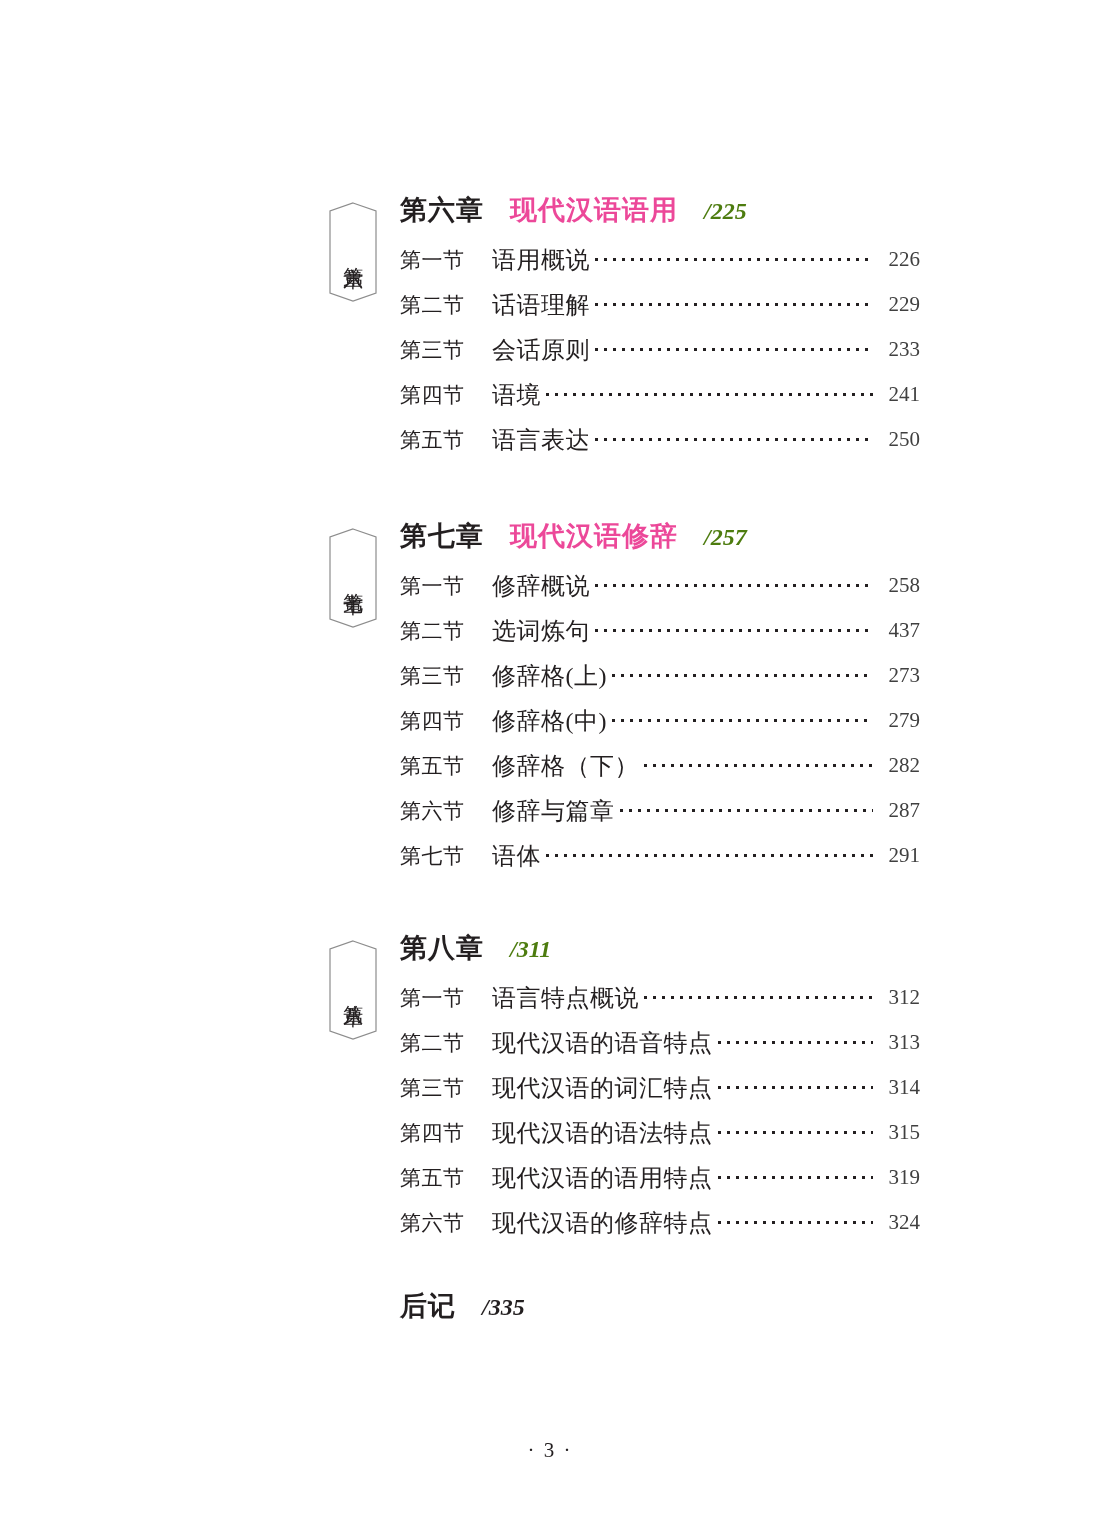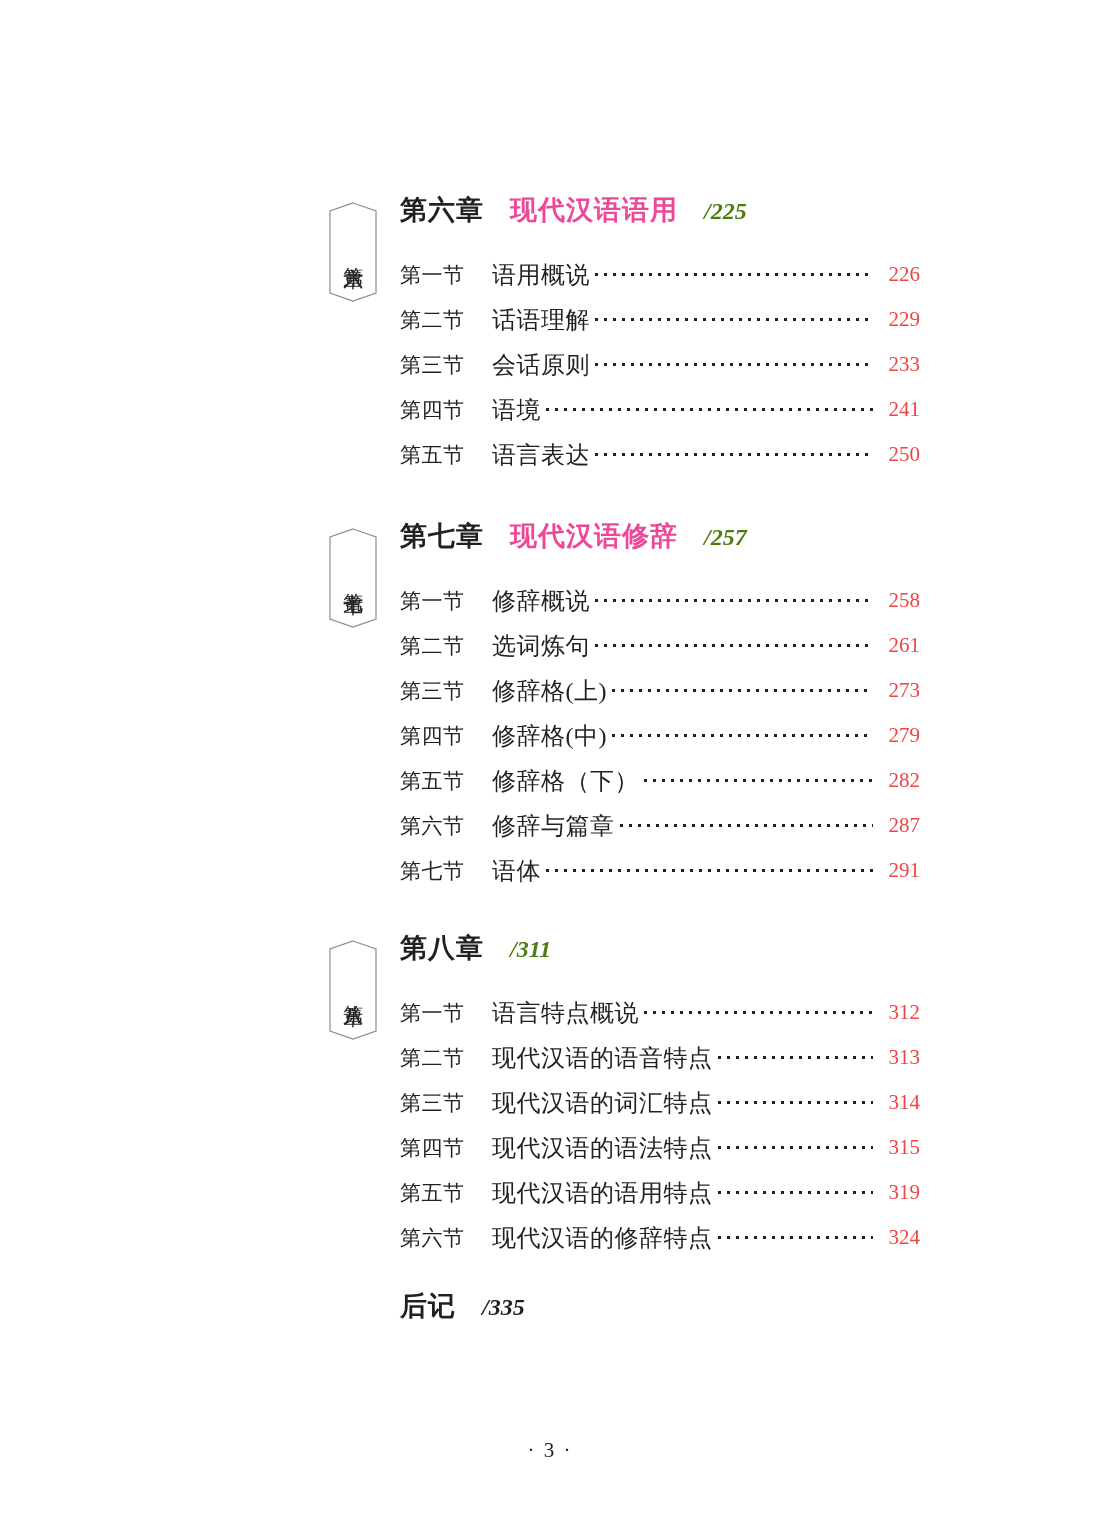--- a/index.html
+++ b/index.html
@@ -93,21 +93,21 @@
     font-style: italic;
     font-size: 24px;
     color: #4d7c0f;
     margin-left: 26px;
   }
 
   
   .sections {
     position: absolute;
     left: 400px;
-    top: 60px;
+    top: 45px;
     width: 520px;
   }
   .section-row {
     position: relative;
     height: 45px;
     display: flex;
     align-items: center;
     width: 520px;
   }
   .sec-num {
@@ -132,21 +132,21 @@
     position: relative;
     overflow: hidden;
     background-image: radial-gradient(circle at 1.6px 50%, #231f20 1.5px, rgba(0,0,0,0) 1.7px);
     background-size: 9px 100%;
     background-repeat: repeat-x;
     background-position: left center;
   }
   .sec-page {
     font-family: "Liberation Serif", "DejaVu Serif", serif;
     font-size: 21px;
-    color: #ef4444;
+    color: #404040;
     flex: 0 0 auto;
     width: 44px;
     text-align: right;
     white-space: nowrap;
   }
 
   
   .appendix {
     position: absolute;
     left: 400px;
@@ -251,21 +251,21 @@
       <div class="section-row">
         <span class="sec-num">第一节</span>
         <span class="sec-title">修辞概说</span>
         <span class="leader"></span>
         <span class="sec-page">258</span>
       </div>
       <div class="section-row">
         <span class="sec-num">第二节</span>
         <span class="sec-title">选词炼句</span>
         <span class="leader"></span>
-        <span class="sec-page">261</span>
+        <span class="sec-page">437</span>
       </div>
       <div class="section-row">
         <span class="sec-num">第三节</span>
         <span class="sec-title">修辞格(上)</span>
         <span class="leader"></span>
         <span class="sec-page">273</span>
       </div>
       <div class="section-row">
         <span class="sec-num">第四节</span>
         <span class="sec-title">修辞格(中)</span>

